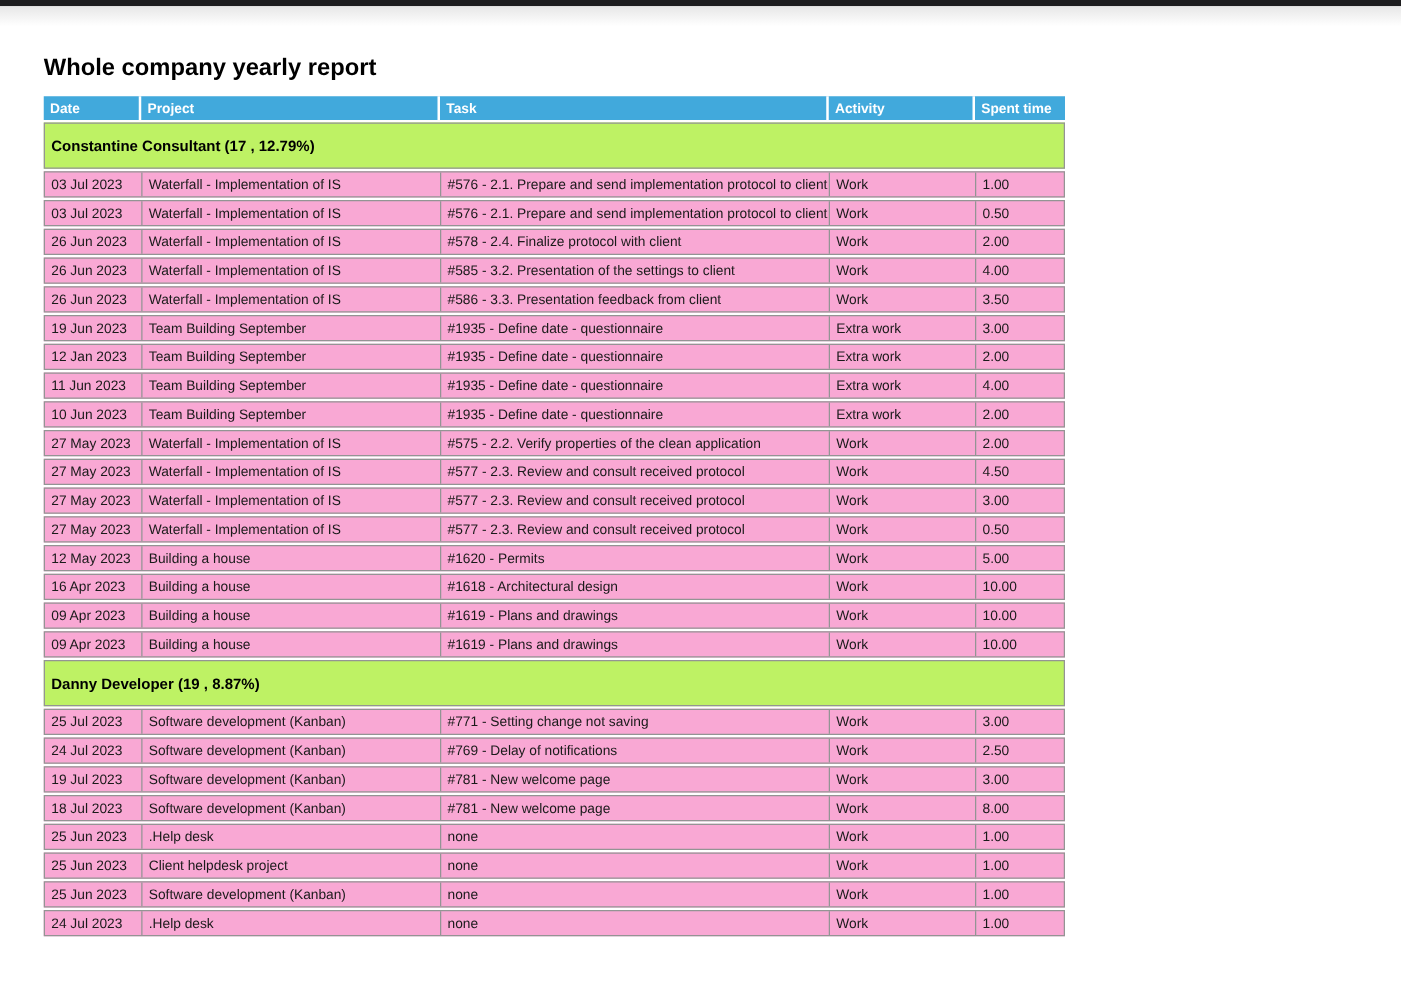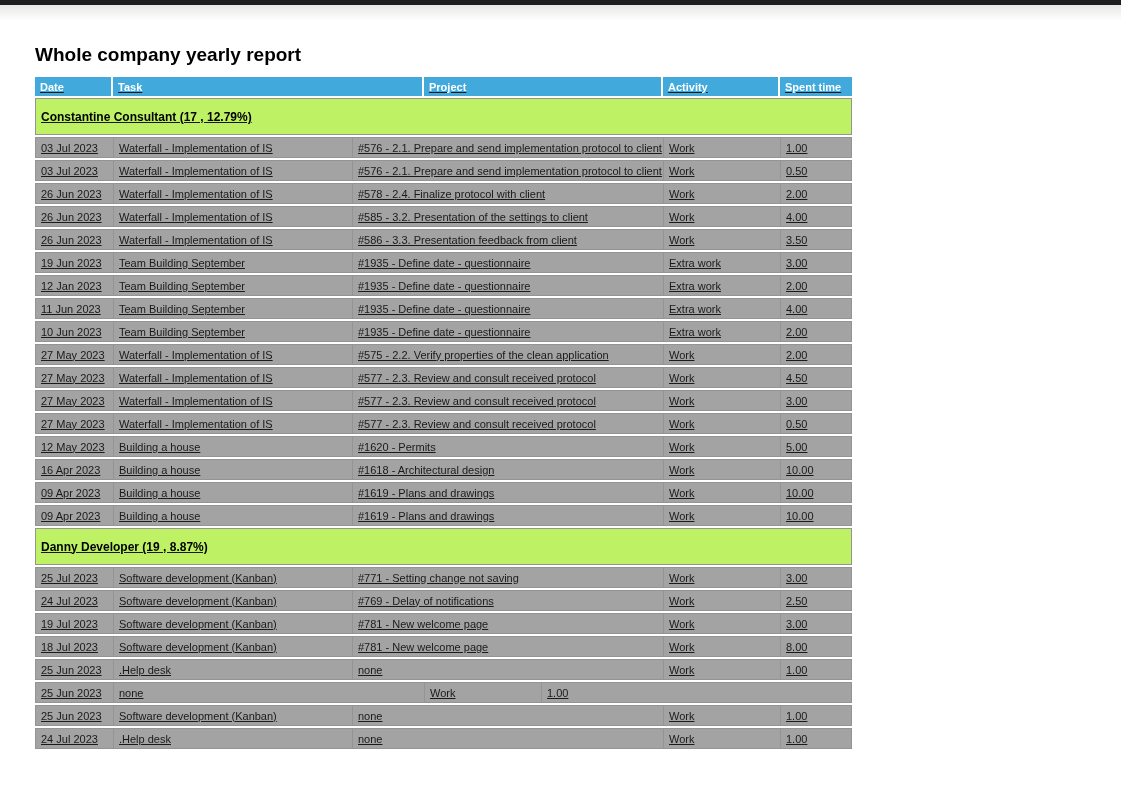--- a/index.html
+++ b/index.html
@@ -27,21 +27,20 @@
   .report-title {
     font-size: 19px;
     font-weight: bold;
     color: #000000;
     margin: 0 0 11px 0;
     line-height: 22px;
   }
   .report-table {
     width: 817px;
     font-size: 11px;
-    text-decoration: underline;
   }
   .row {
     display: flex;
     box-sizing: border-box;
     width: 817px;
     margin-bottom: 2px;
     align-items: stretch;
   }
   .header-row {
     background: var(--header-bg, #41a9dc);
@@ -55,21 +54,21 @@
     color: #ffffff;
     font-weight: bold;
     border-right: 2px solid #ffffff;
     white-space: nowrap;
     overflow: hidden;
   }
   .header-cell:last-child { border-right: none; }
   .data-row, .total-row {
     border: 1px solid var(--border-color, #949494);
     height: 21px;
-    background: #a3a3a3;
+    background: #f9a8d4;
   }
   .group-row {
     border: 1px solid var(--border-color, #949494);
     height: 37px;
     background: #bef264;
   }
   .group-cell {
     display: flex;
     align-items: center;
     padding-left: 5px;
@@ -101,22 +100,22 @@
 <body>
 
 <div class="chrome-bar"></div>
 <div class="chrome-shadow"></div>
 
 <div class="content">
   <h1 class="report-title">Whole company yearly report</h1>
   <div class="report-table">
       <div class="row header-row">
         <div class="header-cell c0">Date</div>
+        <div class="header-cell c1">Project</div>
         <div class="header-cell c2">Task</div>
-        <div class="header-cell c1">Project</div>
         <div class="header-cell c3">Activity</div>
         <div class="header-cell c4">Spent time</div>
       </div>
       <div class="row group-row">
         <div class="group-cell">Constantine Consultant (17 , 12.79%)</div>
       </div>
       <div class="row data-row">
         <div class="cell c0">03 Jul 2023</div>
         <div class="cell c1">Waterfall - Implementation of IS</div>
         <div class="cell c2">#576 - 2.1. Prepare and send implementation protocol to client</div>
@@ -268,20 +267,21 @@
       </div>
       <div class="row data-row">
         <div class="cell c0">25 Jun 2023</div>
         <div class="cell c1">.Help desk</div>
         <div class="cell c2">none</div>
         <div class="cell c3">Work</div>
         <div class="cell c4">1.00</div>
       </div>
       <div class="row data-row">
         <div class="cell c0">25 Jun 2023</div>
+        <div class="cell c1">Client helpdesk project</div>
         <div class="cell c2">none</div>
         <div class="cell c3">Work</div>
         <div class="cell c4">1.00</div>
       </div>
       <div class="row data-row">
         <div class="cell c0">25 Jun 2023</div>
         <div class="cell c1">Software development (Kanban)</div>
         <div class="cell c2">none</div>
         <div class="cell c3">Work</div>
         <div class="cell c4">1.00</div>

